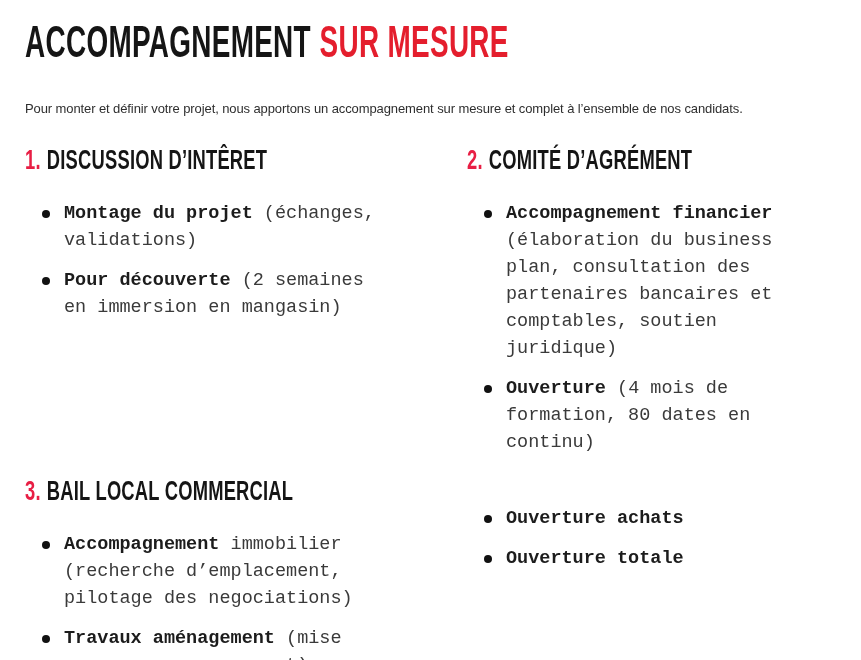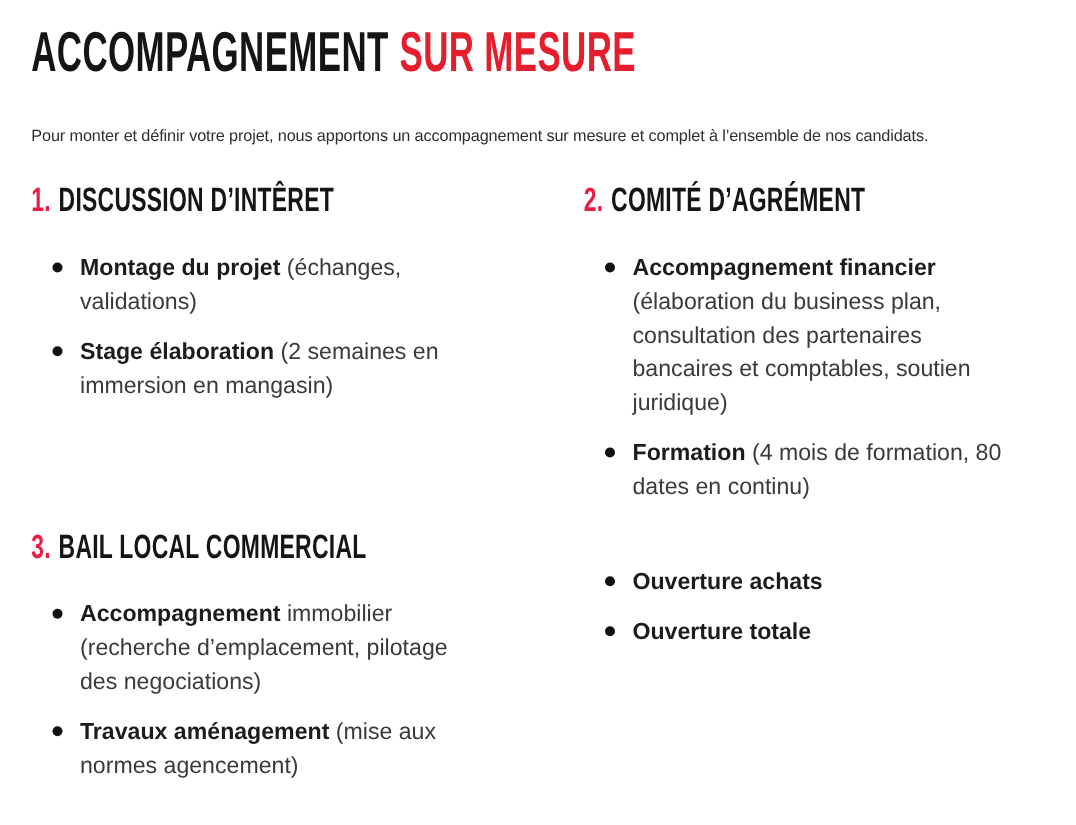--- a/index.html
+++ b/index.html
@@ -49,21 +49,21 @@
     transform: scaleX(0.68);
     transform-origin: 0 50%;
     font-size: 27px;
     font-weight: 700;
     letter-spacing: 0.3px;
     color: #151515;
     white-space: nowrap;
   }
   .sec-number { color: var(--number-red, #e81e44); margin-right: 9px; }
 
-  ul.bullets { margin-top: 26px; list-style: none; }
+  ul.bullets { margin-top: 26px; list-style: none; font-family: Liberation Mono, monospace; }
   ul.bullets li {
     position: relative;
     padding-left: 39px;
     font-size: 18.5px;
     line-height: 27px;
     color: #3a3a3a;
     margin-bottom: 13px;
     max-width: 350px;
   }
   ul.bullets li::before {
@@ -90,31 +90,31 @@
   <p class="intro">Pour monter et définir votre projet, nous apportons un accompagnement sur mesure et complet à l’ensemble de nos candidats.</p>
 
   <div class="grid">
 
     <section class="sec col1">
       <h2 class="sec-heading">
         <span class="sec-scale"><span class="sec-number">1.</span><span class="sec-title">DISCUSSION D’INTÊRET</span></span>
       </h2>
       <ul class="bullets">
         <li><span class="b">Montage du projet</span><span> (échanges, validations)</span></li>
-        <li><span class="b">Stage élaboration</span><span> (2 semaines en immersion en mangasin)</span></li>
+        <li><span class="b">Pour découverte</span><span> (2 semaines en immersion en mangasin)</span></li>
       </ul>
     </section>
 
     <section class="sec col2">
       <h2 class="sec-heading">
         <span class="sec-scale"><span class="sec-number">2.</span><span class="sec-title">COMITÉ D’AGRÉMENT</span></span>
       </h2>
       <ul class="bullets">
         <li><span class="b">Accompagnement financier</span><span> (élaboration du business plan, consultation des partenaires bancaires et comptables, soutien juridique)</span></li>
-        <li><span class="b">Formation</span><span> (4 mois de formation, 80 dates en continu)</span></li>
+        <li><span class="b">Ouverture</span><span> (4 mois de formation, 80 dates en continu)</span></li>
       </ul>
     </section>
 
     <section class="sec col1">
       <h2 class="sec-heading">
         <span class="sec-scale"><span class="sec-number">3.</span><span class="sec-title">BAIL LOCAL COMMERCIAL</span></span>
       </h2>
       <ul class="bullets">
         <li><span class="b">Accompagnement</span><span> immobilier (recherche d’emplacement, pilotage des negociations)</span></li>
         <li><span class="b">Travaux aménagement</span><span> (mise aux normes agencement)</span></li>

